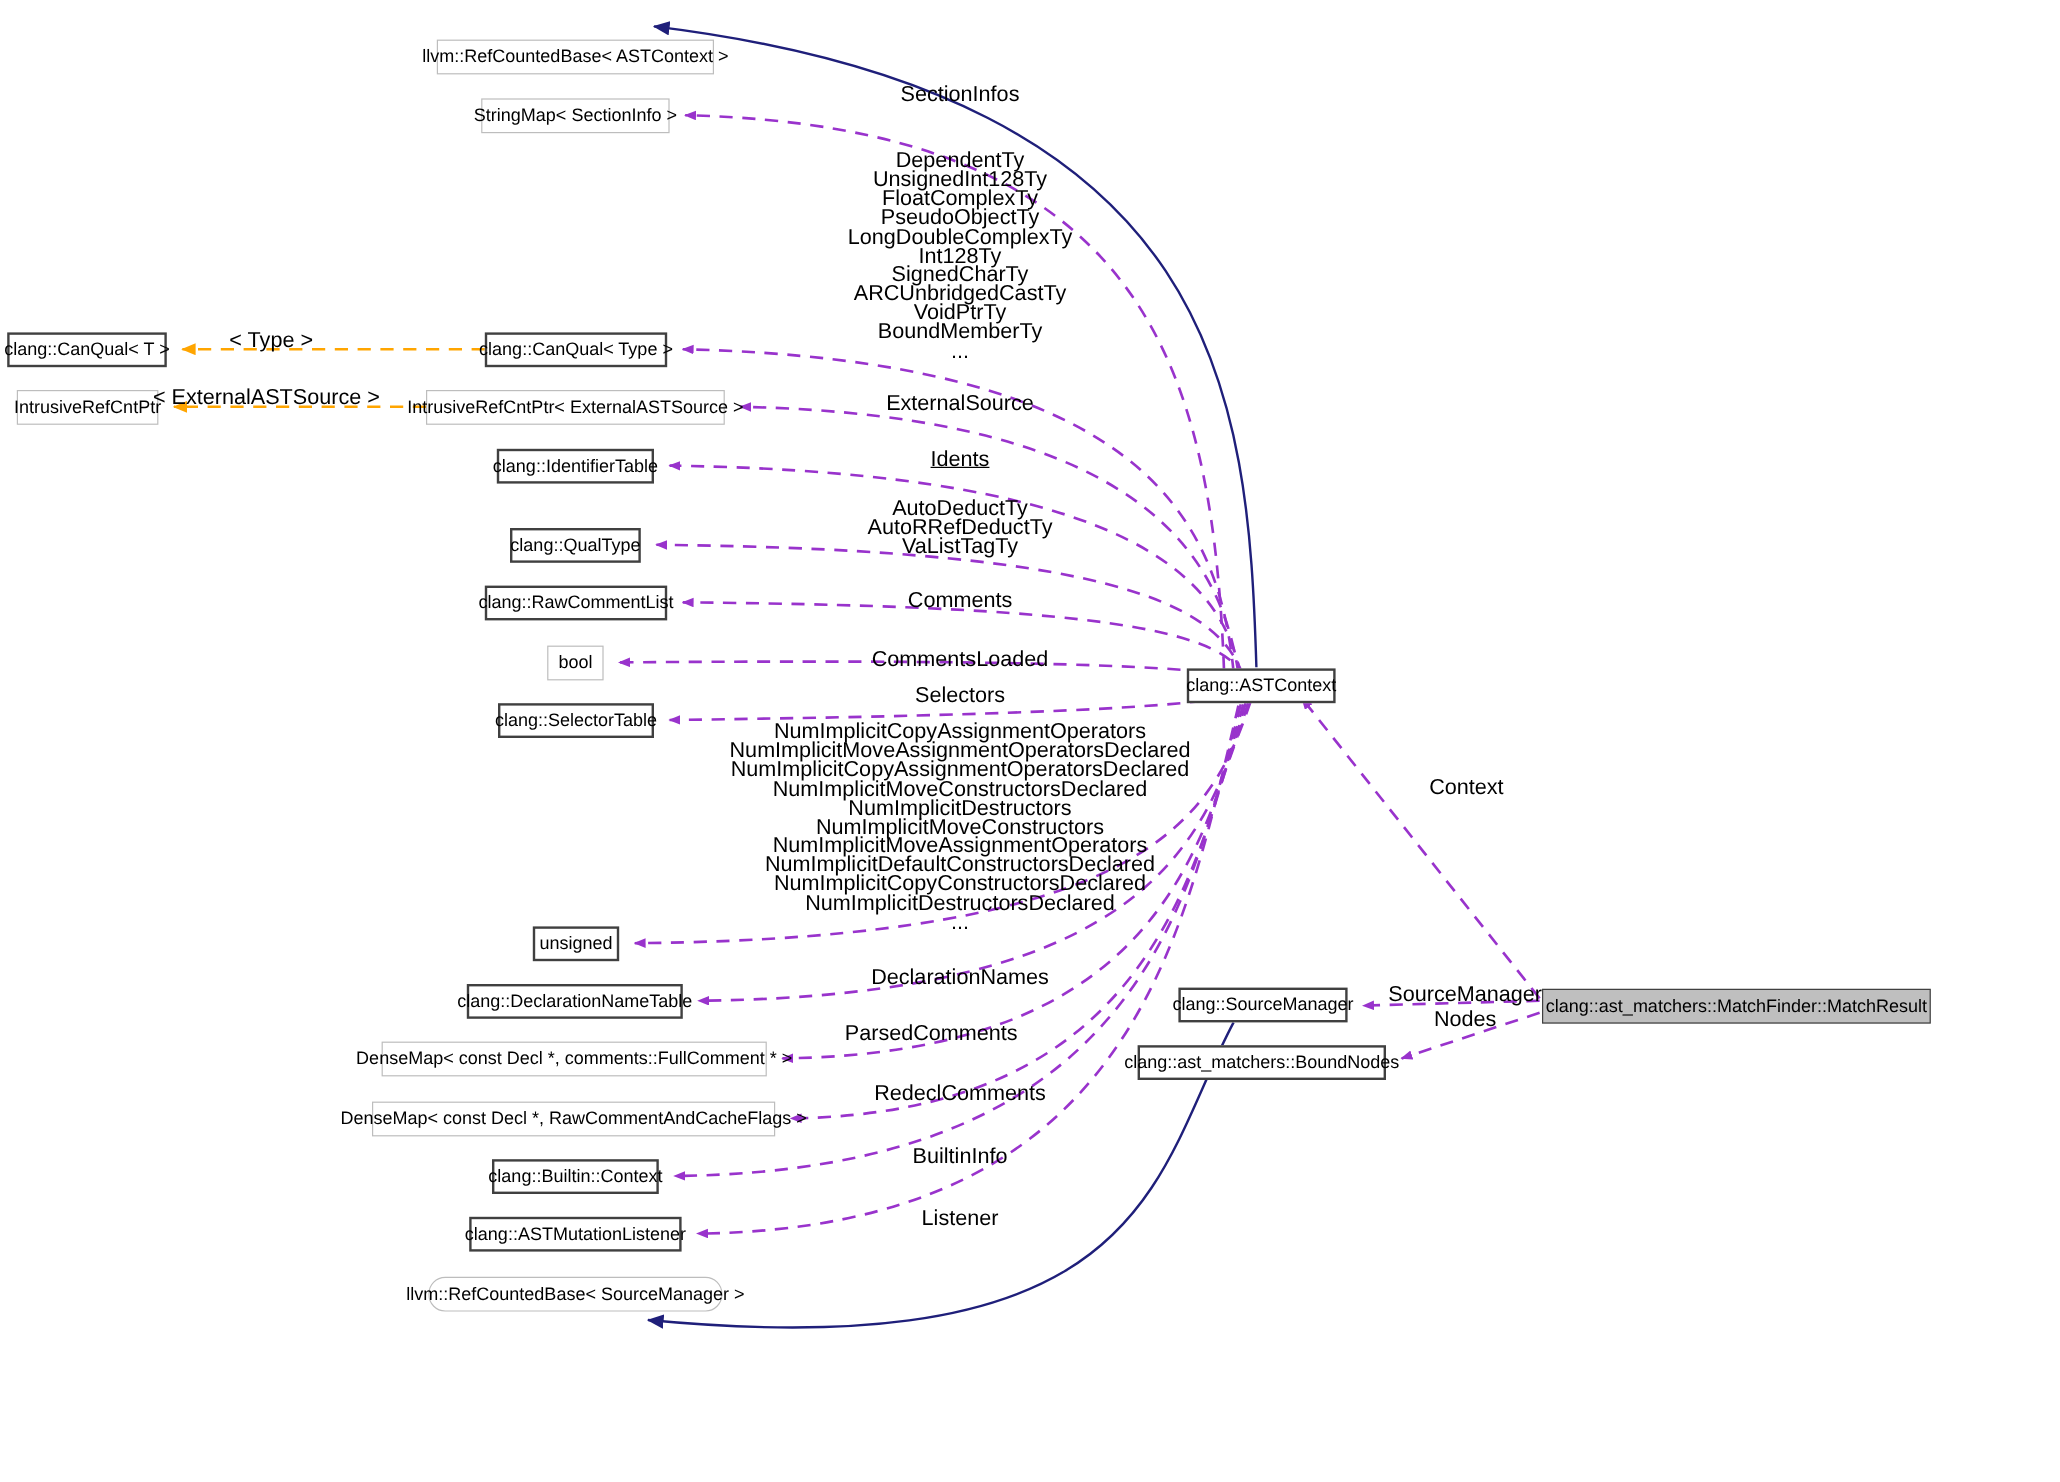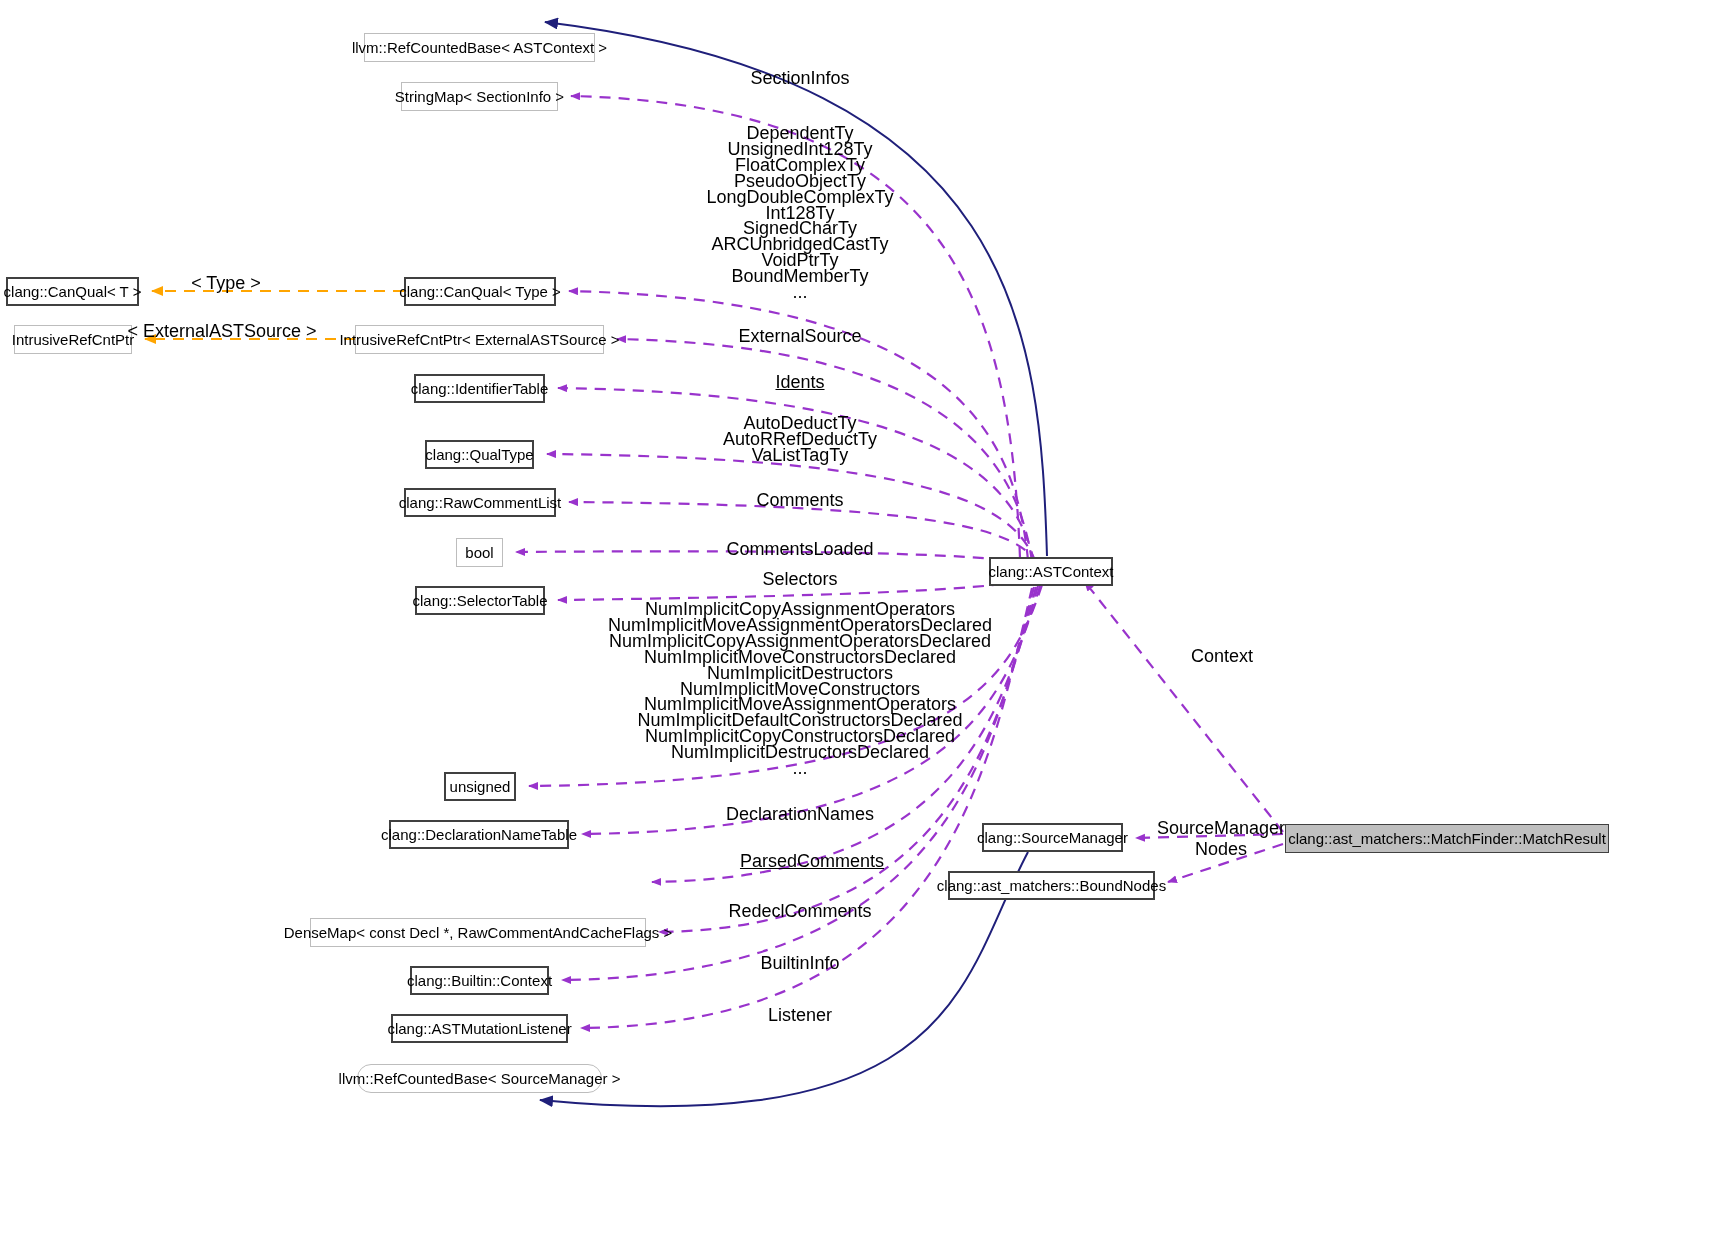--- a/index.html
+++ b/index.html
@@ -108,20 +108,23 @@
     </div>
   <div class="node bold" style="left:415px;top:586px;width:130px;height:29px;">
       <span>clang::SelectorTable</span>
     </div>
   <div class="node bold" style="left:444px;top:772px;width:72px;height:29px;">
       <span>unsigned</span>
     </div>
   <div class="node bold" style="left:389px;top:820px;width:180px;height:29px;">
       <span>clang::DeclarationNameTable</span>
     </div>
+  <div class="node thin" style="left:318px;top:868px;width:321px;height:29px;">
+      <span>DenseMap&lt; const Decl *, comments::FullComment * &gt;</span>
+    </div>
   <div class="node thin" style="left:310px;top:918px;width:336px;height:29px;">
       <span>DenseMap&lt; const Decl *, RawCommentAndCacheFlags &gt;</span>
     </div>
   <div class="node bold" style="left:410px;top:966px;width:139px;height:29px;">
       <span>clang::Builtin::Context</span>
     </div>
   <div class="node bold" style="left:391px;top:1014px;width:177px;height:29px;">
       <span>clang::ASTMutationListener</span>
     </div>
   <div class="node thin" style="left:357px;top:1064px;width:245px;height:29px;border-radius:14px;">
@@ -165,21 +168,21 @@
 NumImplicitCopyAssignmentOperatorsDeclared
 NumImplicitMoveConstructorsDeclared
 NumImplicitDestructors
 NumImplicitMoveConstructors
 NumImplicitMoveAssignmentOperators
 NumImplicitDefaultConstructorsDeclared
 NumImplicitCopyConstructorsDeclared
 NumImplicitDestructorsDeclared
 ...</div>
   <div class="edge-label" style="left:800px;top:806px;">DeclarationNames</div>
-  <div class="edge-label" style="left:812px;top:853px;text-decoration:underline;">ParsedComments</div>
+  <div class="edge-label" style="left:776px;top:853px;">ParsedComments</div>
   <div class="edge-label" style="left:800px;top:903px;">RedeclComments</div>
   <div class="edge-label" style="left:800px;top:955px;">BuiltinInfo</div>
   <div class="edge-label" style="left:800px;top:1007px;">Listener</div>
   <div class="edge-label" style="left:1222px;top:648px;">Context</div>
   <div class="edge-label" style="left:1221px;top:820px;">SourceManager</div>
   <div class="edge-label" style="left:1221px;top:841px;">Nodes</div>
   <div class="edge-label" style="left:226px;top:275px;">&lt; Type &gt;</div>
   <div class="edge-label" style="left:222px;top:323px;">&lt; ExternalASTSource &gt;</div>
 
 </div>

